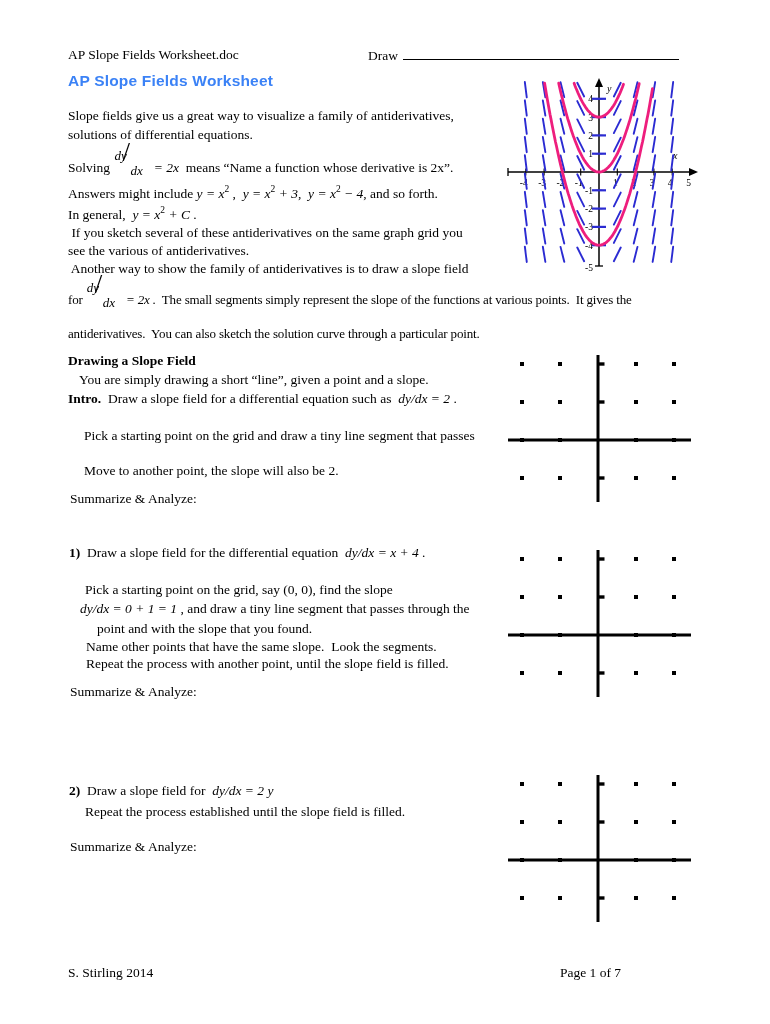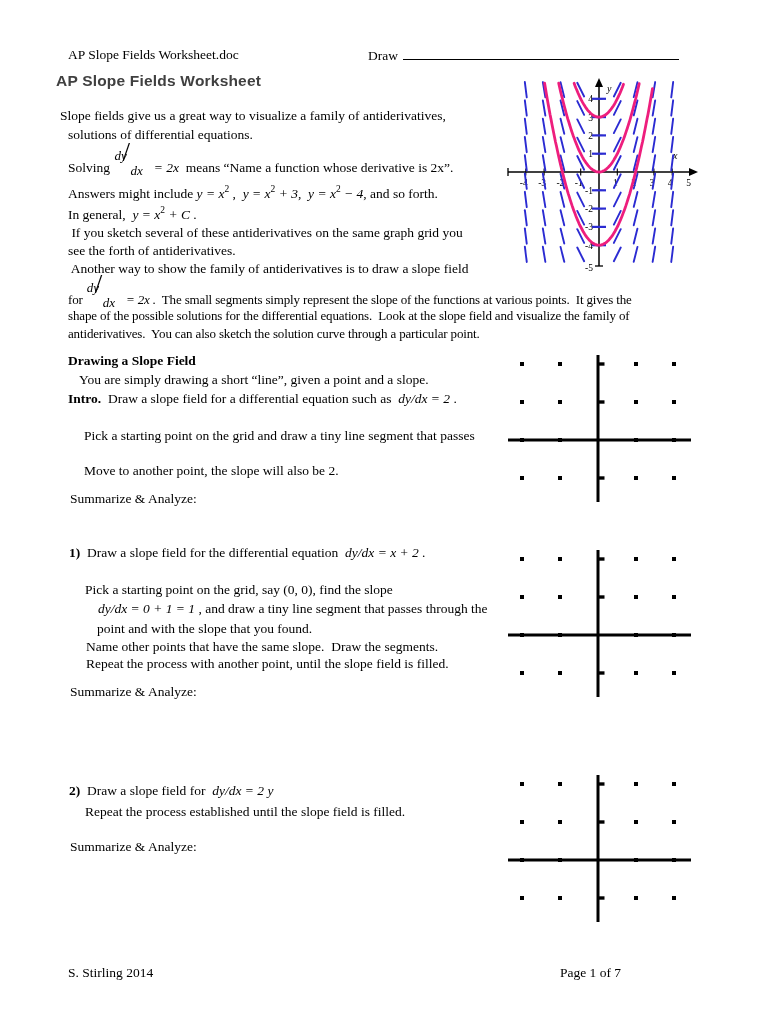--- a/index.html
+++ b/index.html
@@ -25,51 +25,50 @@
   svg text{font-family:"Liberation Serif", serif;}
 </style>
 </head>
 <body>
 
 <div class="page">
 
   <div class="tl" style="left:68px;top:46px">AP Slope Fields Worksheet.doc</div>
   <div class="tl" style="left:368px;top:46px"><span>Draw</span><span class="nameline"></span></div>
 
-  <div class="title" style="left: 56px; top: 72px; color: #404040;">AP Slope Fields Worksheet</div>
-
-  <div class="tl" style="left:60px;top:107px">Slope fields give us a great way to visualize a family of antiderivatives,</div>
+  <div class="title" style="left: 68px; top: 72px; color: #3b82f6;">AP Slope Fields Worksheet</div>
+
+  <div class="tl" style="left:68px;top:107px">Slope fields give us a great way to visualize a family of antiderivatives,</div>
   <div class="tl" style="left:68px;top:126px">solutions of differential equations.</div>
 
   <div class="tl" style="left:68px;top:151px"><span>Solving </span><span class="bigfrac"><i class="bfn">dy</i><span class="bfs">/</span><i class="bfd">dx</i></span><i class="m"> = 2x</i><span>  means “Name a function whose derivative is 2x”.</span></div>
 
   <div class="tl" style="left:68px;top:181px"><span>Answers might include </span><i class="m">y = x</i><sup>2</sup><span> ,  </span><i class="m">y = x</i><sup>2</sup><i class="m"> + 3</i><span>,  </span><i class="m">y = x</i><sup>2</sup><i class="m"> − 4</i><span>, and so forth.</span></div>
 
   <div class="tl" style="left:68px;top:202px"><span>In general,  </span><i class="m">y = x</i><sup>2</sup><i class="m"> + C</i><span> .</span></div>
 
   <div class="tl" style="left:68px;top:224px"> If you sketch several of these antiderivatives on the same graph grid you</div>
-  <div class="tl" style="left:68px;top:242px">see the forth of antiderivatives.</div>
+  <div class="tl" style="left:68px;top:242px">see the various of antiderivatives.</div>
   <div class="tl" style="left:68px;top:260px"> Another way to show the family of antiderivatives is to draw a slope field</div>
 
   <div class="tl smallp" style="left:68px;top:283px"><span>for </span><span class="bigfrac"><i class="bfn">dy</i><span class="bfs">/</span><i class="bfd">dx</i></span><i class="m"> = 2x .</i><span>  The small segments simply represent the slope of the functions at various points.  It gives the</span></div>
-  <div class="tl smallp" style="left:68px;top:307px">shape of the possible solutions for the differential equations.  Look at the slope field and visualize the family of</div>
   <div class="tl smallp" style="left:68px;top:325px">antiderivatives.  You can also sketch the solution curve through a particular point.</div>
 
   <div class="tl b" style="left:68px;top:352px">Drawing a Slope Field</div>
   <div class="tl" style="left:79px;top:371px">You are simply drawing a short “line”, given a point and a slope.</div>
   <div class="tl" style="left:68px;top:390px"><span class="b">Intro.</span><span>  Draw a slope field for a differential equation such as  </span><i class="m">dy/dx = 2</i><span> .</span></div>
   <div class="tl" style="left:84px;top:427px">Pick a starting point on the grid and draw a tiny line segment that passes</div>
   <div class="tl" style="left:84px;top:462px">Move to another point, the slope will also be 2.</div>
   <div class="tl" style="left:70px;top:490px">Summarize &amp; Analyze:</div>
 
-  <div class="tl" style="left:69px;top:544px"><span class="b">1)</span><span>  Draw a slope field for the differential equation  </span><i class="m">dy/dx = x + 2</i><span> .</span></div>
+  <div class="tl" style="left:69px;top:544px"><span class="b">1)</span><span>  Draw a slope field for the differential equation  </span><i class="m">dy/dx = x + 4</i><span> .</span></div>
   <div class="tl" style="left:85px;top:581px">Pick a starting point on the grid, say (0, 0), find the slope</div>
-  <div class="tl" style="left:98px;top:600px"><i class="m">dy/dx = 0 + 1 = 1</i><span> , and draw a tiny line segment that passes through the</span></div>
+  <div class="tl" style="left:80px;top:600px"><i class="m">dy/dx = 0 + 1 = 1</i><span> , and draw a tiny line segment that passes through the</span></div>
   <div class="tl" style="left:97px;top:620px">point and with the slope that you found.</div>
-  <div class="tl" style="left:86px;top:638px">Name other points that have the same slope.  Draw the segments.</div>
+  <div class="tl" style="left:86px;top:638px">Name other points that have the same slope.  Look the segments.</div>
   <div class="tl" style="left:86px;top:655px">Repeat the process with another point, until the slope field is filled.</div>
   <div class="tl" style="left:70px;top:683px">Summarize &amp; Analyze:</div>
 
   <div class="tl" style="left:69px;top:782px"><span class="b">2)</span><span>  Draw a slope field for  </span><i class="m">dy/dx = 2 y</i></div>
   <div class="tl" style="left:85px;top:803px">Repeat the process established until the slope field is filled.</div>
   <div class="tl" style="left:70px;top:838px">Summarize &amp; Analyze:</div>
 
   <div class="fig" style="left:505px;top:75px"><svg width="200" height="200">
         <line x1="3" y1="97" x2="186" y2="97" stroke="#000" stroke-width="1.5"></line>
         <polygon points="193,97 184,93 184,101" fill="#000"></polygon>

